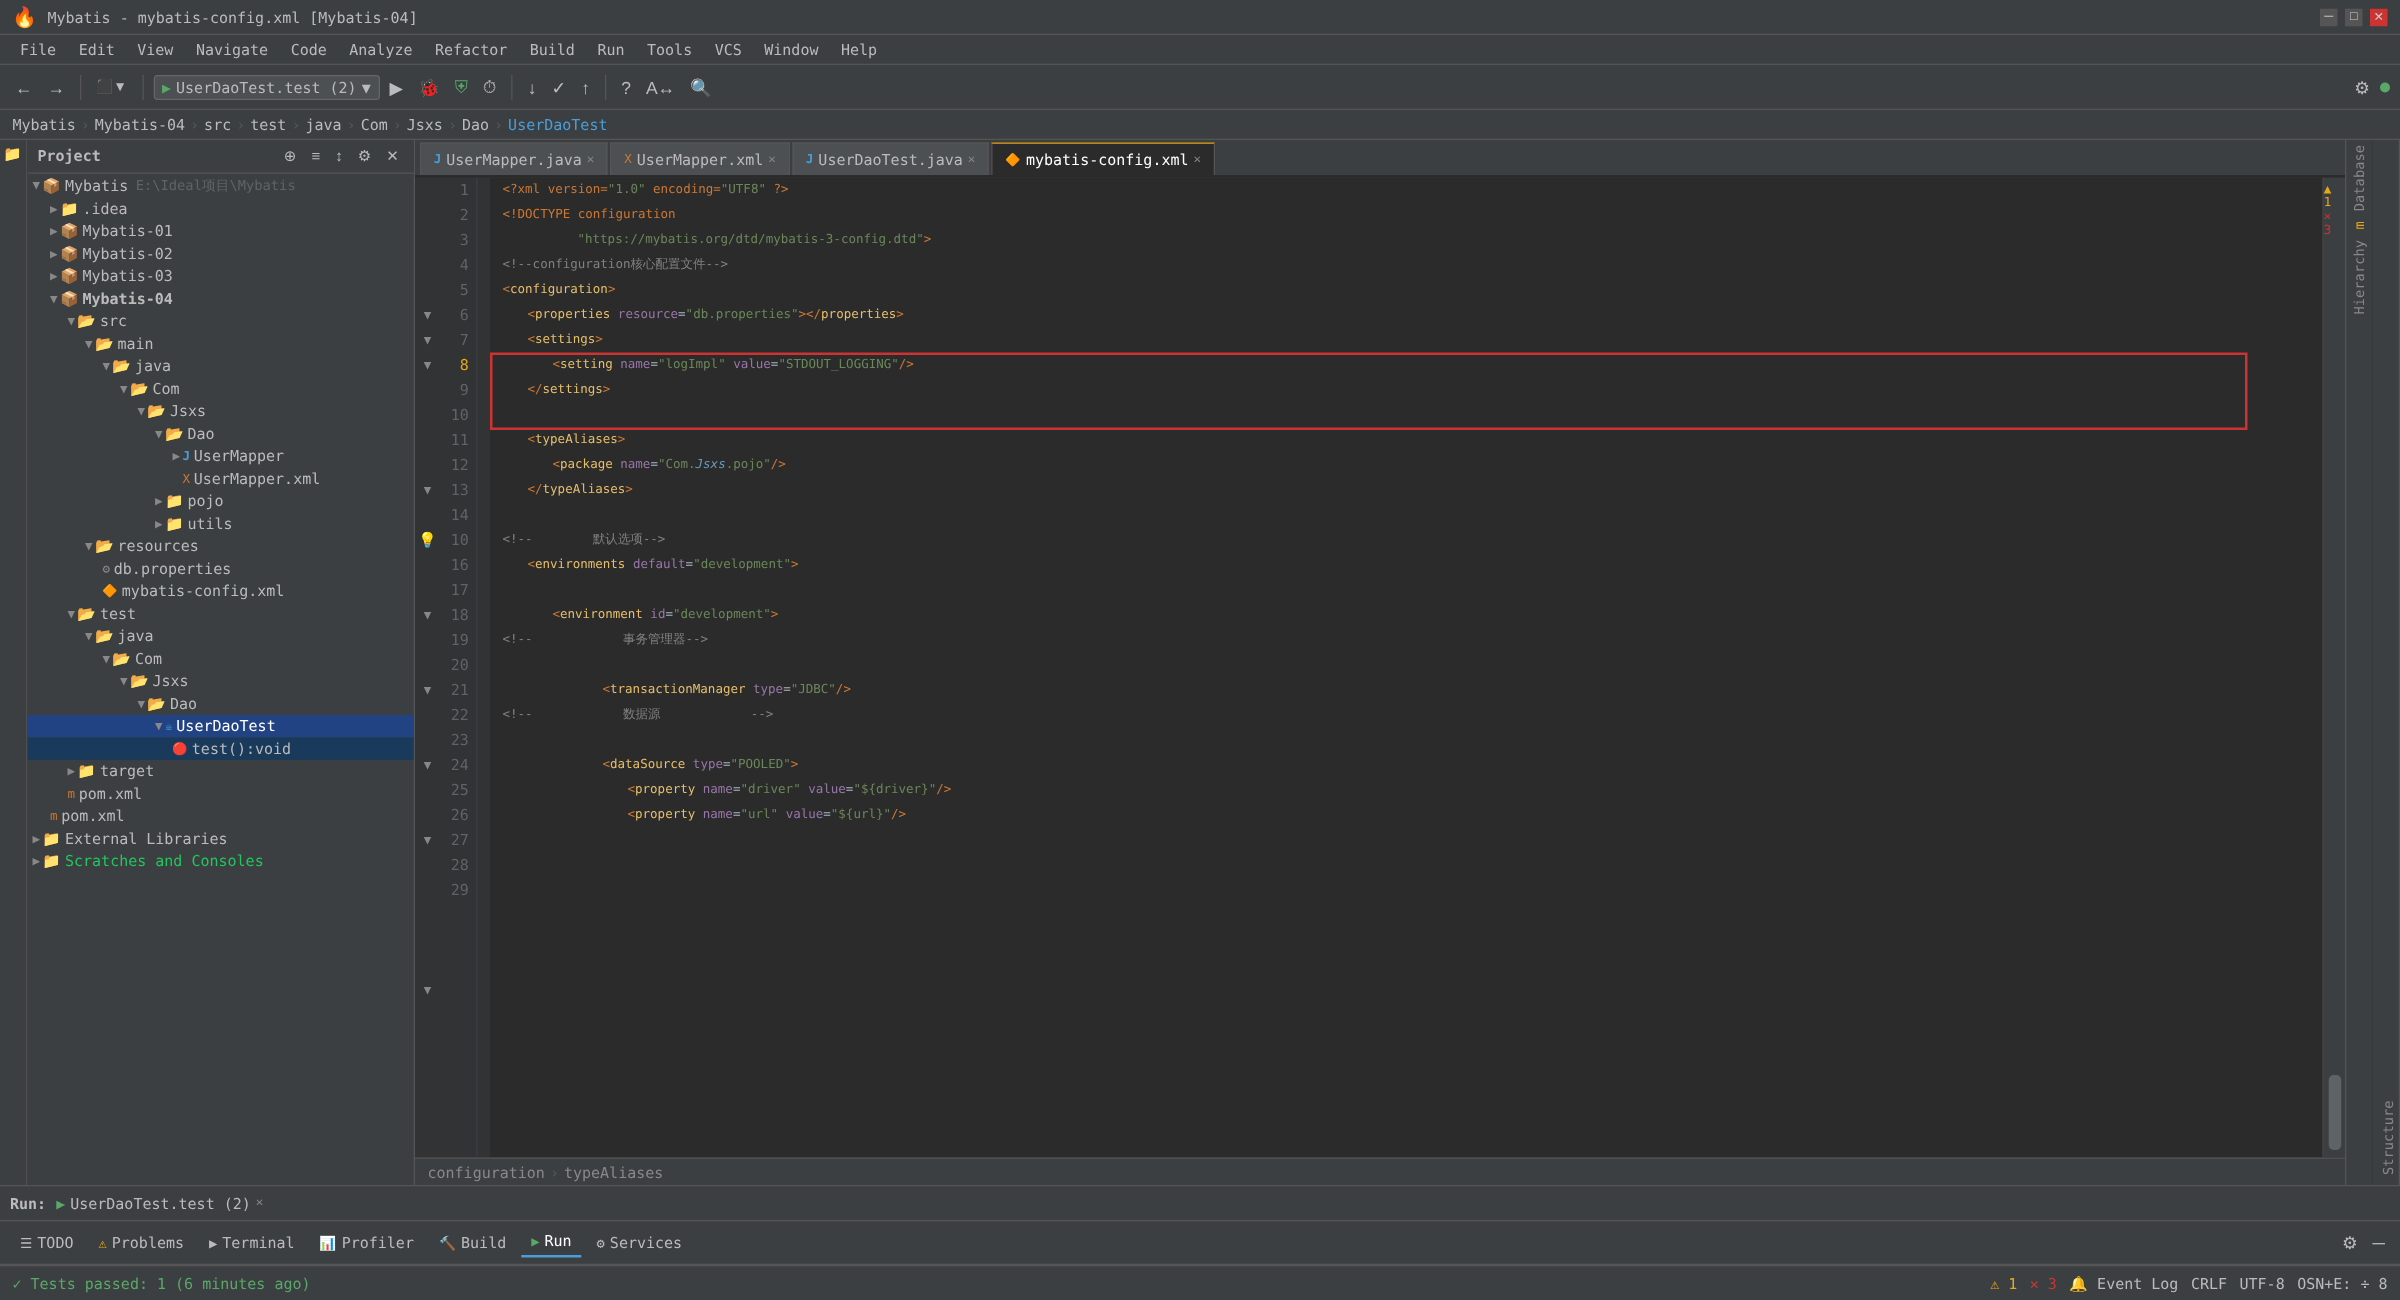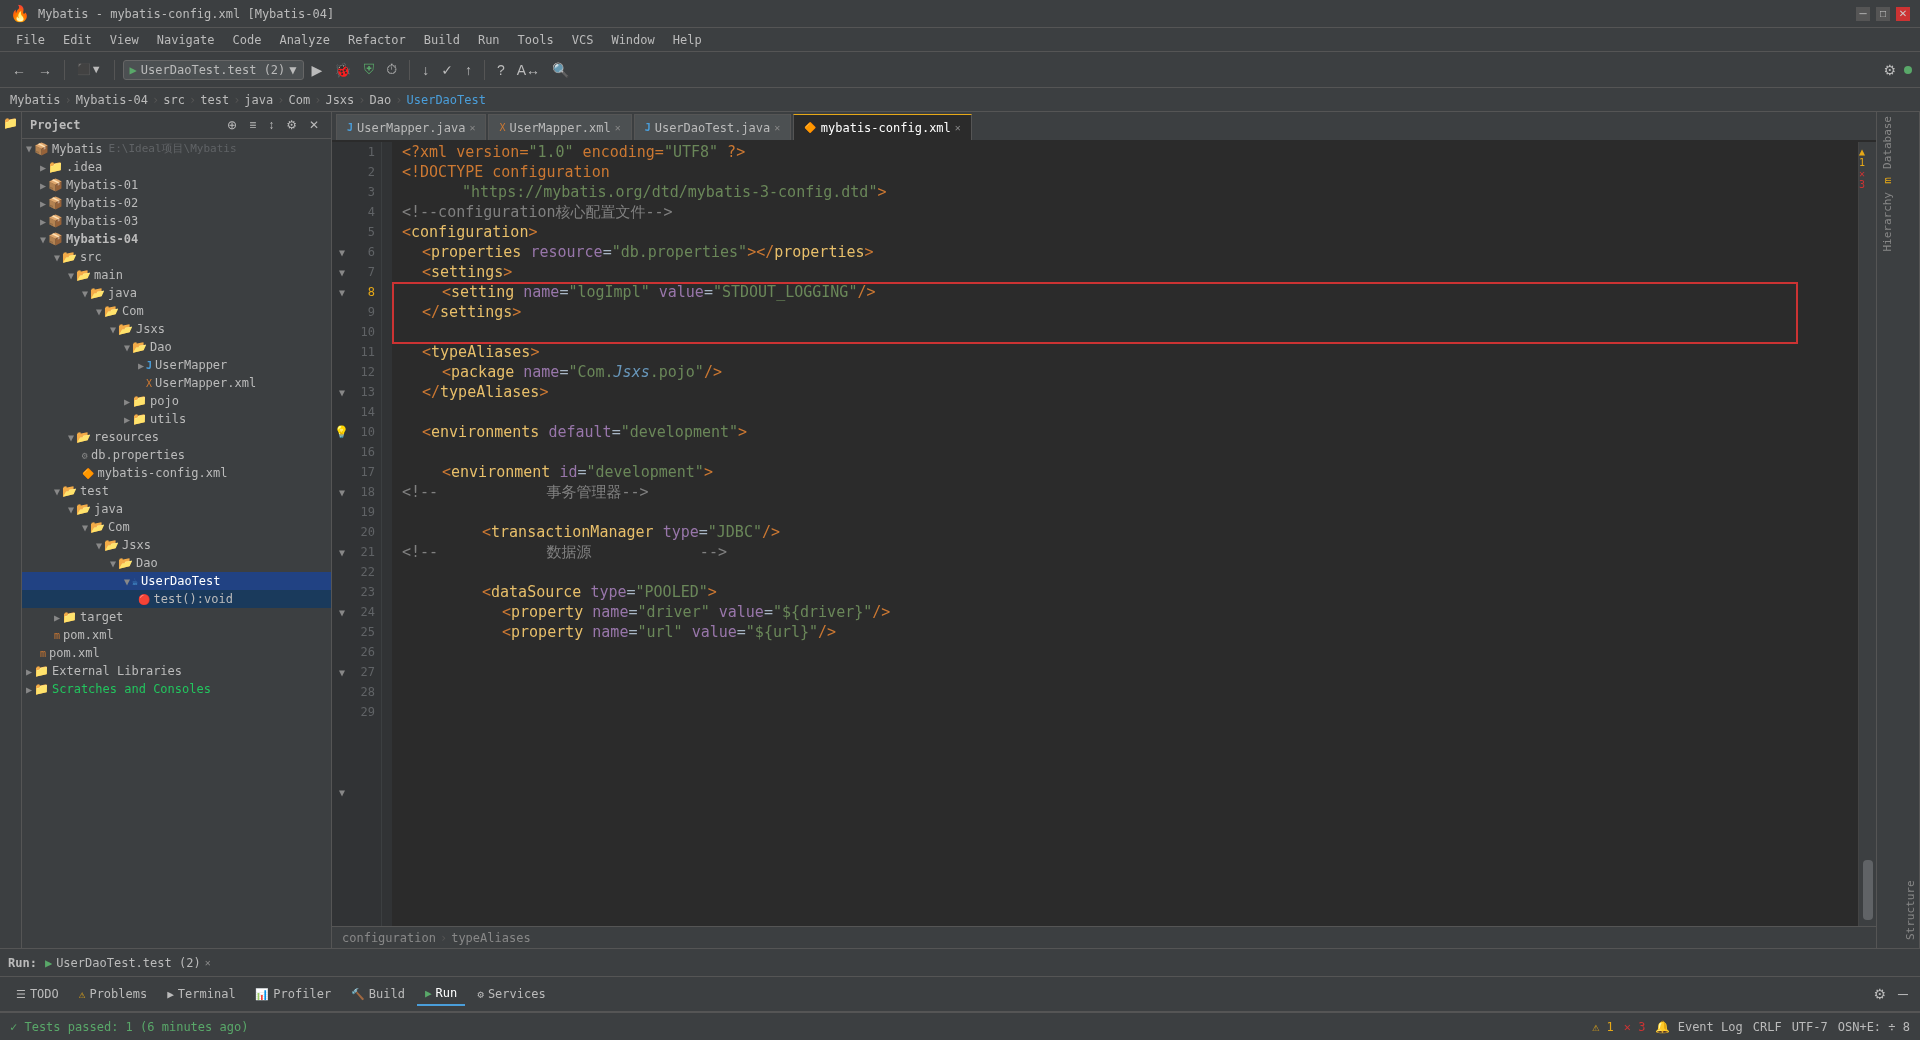--- a/index.html
+++ b/index.html
@@ -179,21 +179,21 @@
       overflow: hidden;
       user-select: none;
       border-right: 1px solid #3c3f41;
     }
     .line-number { height: 20px; display: block; }
     .code-area {
       flex: 1;
       padding: 0 10px;
       overflow: auto;
       line-height: 20px;
-      font-size: 15px;
+      font-size: 10px;
       position: relative;
     }
     .code-line {
       height: 20px;
       display: flex;
       align-items: center;
       white-space: pre;
       position: relative;
     }
 
@@ -785,20 +785,23 @@
             <span style="display:inline-block; width:20px;"></span><span class="xml-bracket">&lt;</span><span class="xml-tag">typeAliases</span><span class="xml-bracket">&gt;</span>
           </div>
           <div class="code-line">
             <span style="display:inline-block; width:40px;"></span><span class="xml-bracket">&lt;</span><span class="xml-tag">package</span><span style="color:#a9b7c6;"> </span><span class="xml-attr">name</span><span style="color:#a9b7c6;">=</span><span class="xml-value">"Com.</span><span style="color:#6897bb; font-style:italic;">Jsxs</span><span class="xml-value">.pojo"</span><span class="xml-bracket">/&gt;</span>
           </div>
           <div class="code-line">
             <span style="display:inline-block; width:20px;"></span><span class="xml-bracket">&lt;/</span><span class="xml-tag">typeAliases</span><span class="xml-bracket">&gt;</span>
           </div>
           <div class="code-line"></div>
           <div class="code-line">
+            <span class="xml-comment">&lt;!--        默认选项--&gt;</span>
+          </div>
+          <div class="code-line">
             <span style="display:inline-block; width:20px;"></span><span class="xml-bracket">&lt;</span><span class="xml-tag">environments</span><span style="color:#a9b7c6;"> </span><span class="xml-attr">default</span><span style="color:#a9b7c6;">=</span><span class="xml-value">"development"</span><span class="xml-bracket">&gt;</span>
           </div>
           <div class="code-line"></div>
           <div class="code-line">
             <span style="display:inline-block; width:40px;"></span><span class="xml-bracket">&lt;</span><span class="xml-tag">environment</span><span style="color:#a9b7c6;"> </span><span class="xml-attr">id</span><span style="color:#a9b7c6;">=</span><span class="xml-value">"development"</span><span class="xml-bracket">&gt;</span>
           </div>
           <div class="code-line">
             <span class="xml-comment">&lt;!--            事务管理器--&gt;</span>
           </div>
           <div class="code-line"></div>
@@ -889,18 +892,18 @@
 
   <div class="status-bar">
     <div class="status-left">
       <span class="test-passed">✓ Tests passed: 1 (6 minutes ago)</span>
     </div>
     <div class="status-right">
       <span class="warning-count">⚠ 1</span>
       <span class="error-count">✕ 3</span>
       <span style="color:#bbb;">🔔 Event Log</span>
       <span style="color:#bbb;">CRLF</span>
-      <span style="color:#bbb;">UTF-7</span>
+      <span style="color:#bbb;">UTF-8</span>
       <span style="color:#bbb;">OSN+E: ÷ 8</span>
     </div>
   </div>
 
 </div>
 
 </body></html>

